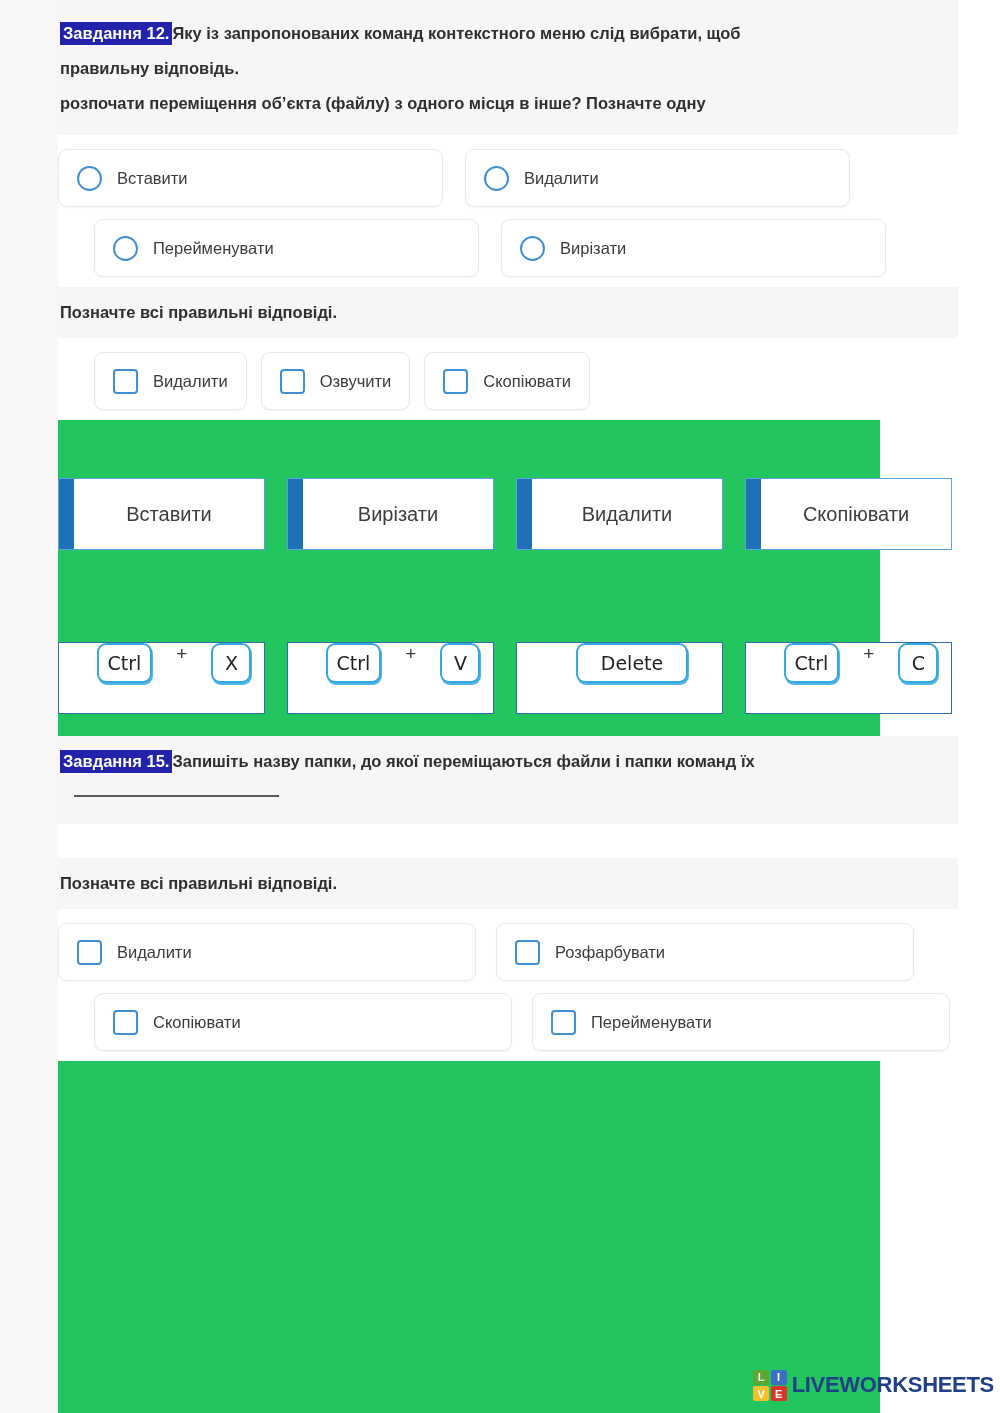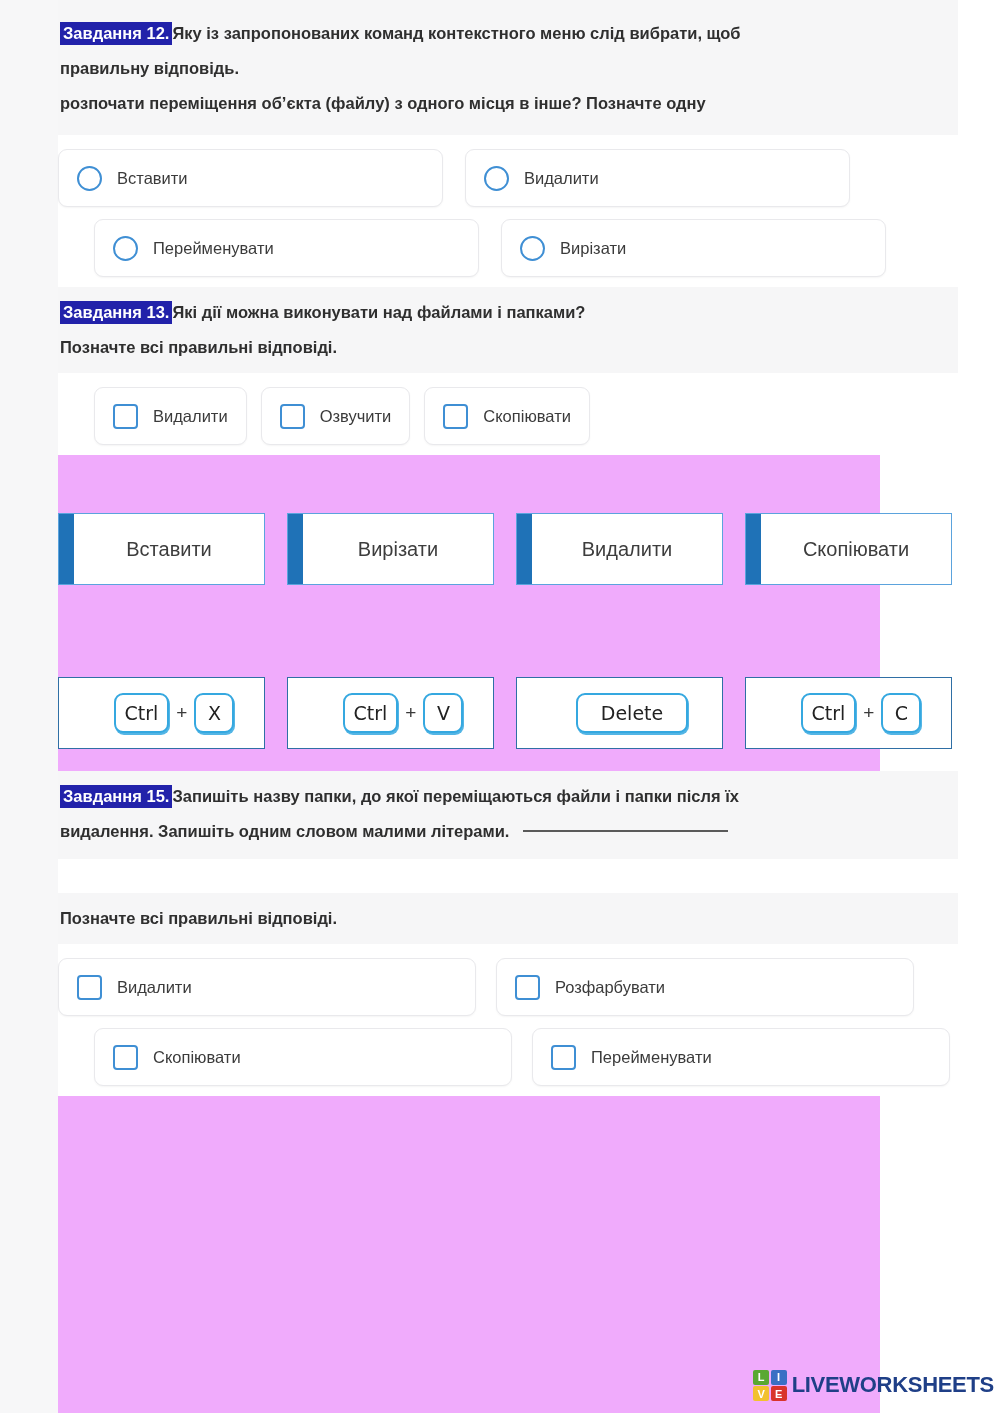--- a/index.html
+++ b/index.html
@@ -15,21 +15,21 @@
     font-family: "Liberation Sans", sans-serif;
     color: #333333;
     overflow: hidden;
   }
 
   .page {
     position: absolute;
     left: 0; top: 0;
     width: 880px;
     height: 1413px;
-    background: #f0abfc;
+    background: #22c55e;
   }
 
   
   .gutter-left {
     position: absolute;
     left: 0; top: 0;
     width: 58px; height: 1413px;
     background: #f7f7f8;
   }
   .gutter-right {
@@ -148,23 +148,22 @@
     white-space: nowrap;
   }
 
   .key-card {
     box-sizing: border-box;
     width: 207px;
     height: 72px;
     border: 1px solid #2f6fa5;
     background: #ffffff;
     display: flex;
-    align-items: center;
     justify-content: center;
-    gap: 7px;
+    gap: 24px;
     padding-left: 25px;
   }
   .keycap {
     display: inline-flex;
     align-items: center;
     justify-content: center;
     box-sizing: border-box;
     min-width: 40px;
     height: 40px;
     padding: 0 9px;
@@ -275,23 +274,20 @@
           <span class="opt-label">Перейменувати</span>
         </div>
         <div class="opt half">
           <span class="radio"></span>
           <span class="opt-label">Вирізати</span>
         </div>
       </div>
     </div>
 
     <div class="qblock" style="padding:8px 0 8px 0">
-      <div class="qline">
-        <span class="qtag"><span>Завдання</span> <span>13.</span></span><span class="qtext">Які дії можна виконувати над файлами і папками?</span>
-      </div>
       <div class="qline qtext">Позначте всі правильні відповіді.</div>
     </div>
 
     <div class="answers">
       <div class="row" style="gap:14px">
         <div class="opt quarter">
           <span class="checkbox"></span>
           <span class="opt-label">Видалити</span>
         </div>
         <div class="opt quarter">
@@ -347,24 +343,24 @@
         <span class="keycap">Ctrl</span>
         <span class="plus">+</span>
         <span class="keycap">C</span>
       </div>
     </div>
 
     <div class="spacer-sm" style="height:22px"></div>
 
     <div class="qblock" style="padding:8px 0 10px 0">
       <div class="qline">
-        <span class="qtag"><span>Завдання</span> <span>15.</span></span><span class="qtext">Запишіть назву папки, до якої переміщаються файли і папки після їх</span>
+        <span class="qtag"><span>Завдання</span> <span>15.</span></span><span class="qtext">Запишіть назву папки, до якої переміщаються файли і папки команд їх</span>
       </div>
       <div class="qline">
-        <span class="qtext">видалення. Запишіть одним словом малими літерами.</span><span class="blank-line"></span>
+        <span class="blank-line"></span>
       </div>
     </div>
 
     <div class="spacer-md" style="height:34px;background:#ffffff"></div>
 
     <div class="qblock" style="padding:8px 0 8px 0">
       <div class="qline qtext">Позначте всі правильні відповіді.</div>
     </div>
 
     <div class="answers">

